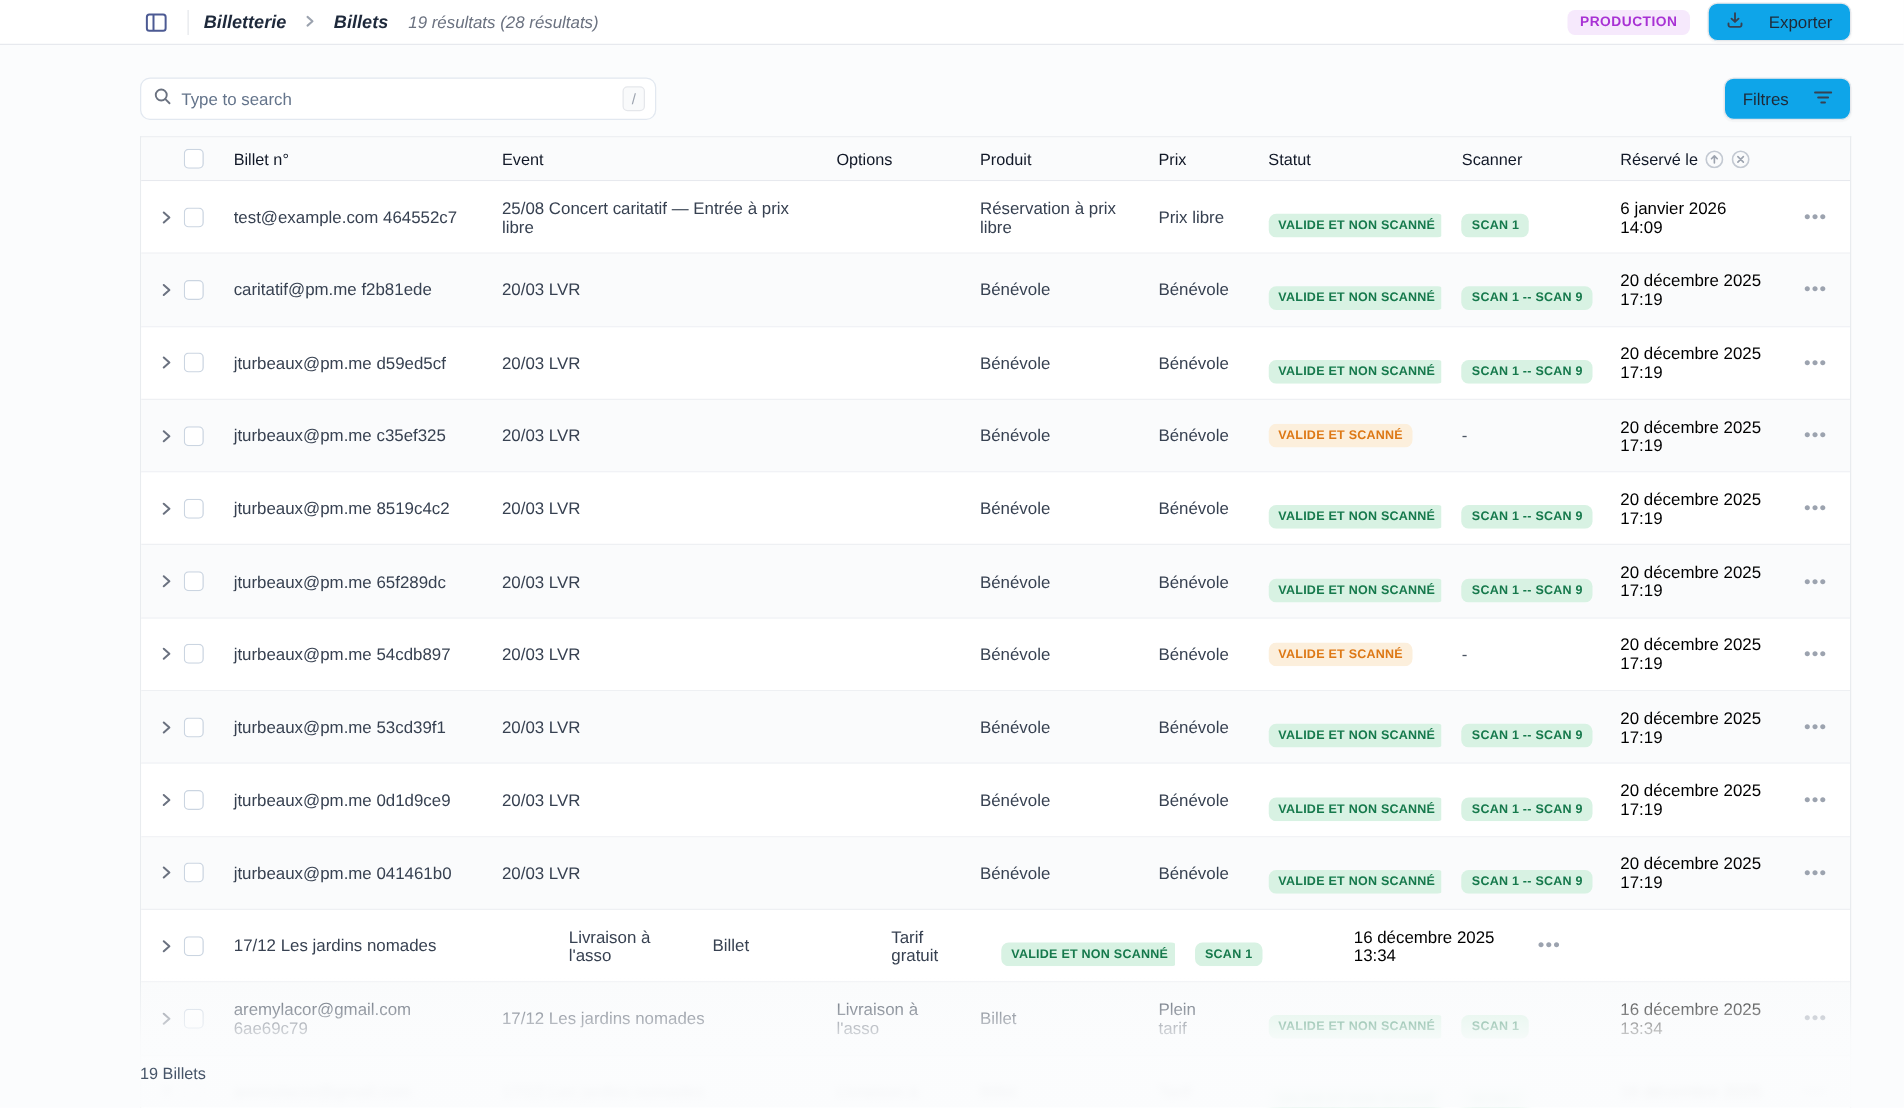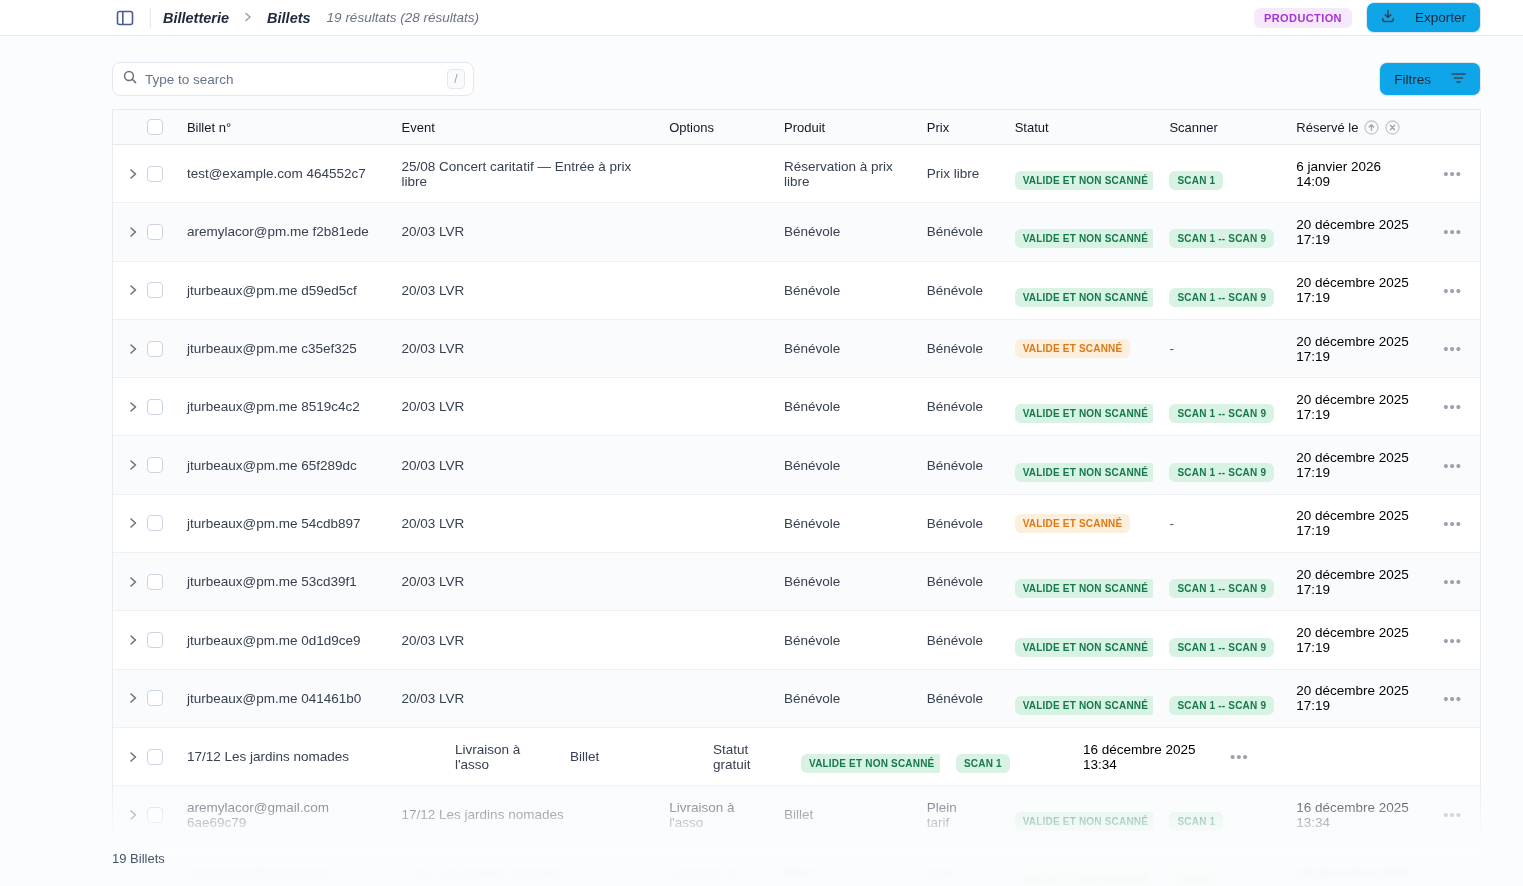--- a/index.html
+++ b/index.html
@@ -20,21 +20,21 @@
   .topbar-right { display:flex; align-items:center; gap:14px; }
   .env-badge { background:#f6e9fc; color:#a832d4; font-size:11px; font-weight:700;
     letter-spacing:.4px; padding:4px 10px; border-radius:6px; }
   .btn { display:inline-flex; align-items:center; gap:20px; background:#0ea5e9;
     border:1px solid #e5e7eb; border-radius:8px; padding:6px 14px; font-size:13.5px;
     color:#1f2937; cursor:pointer; box-shadow:0 1px 1px rgba(16,24,40,.03); }
 
   
   .content { margin-left:112px; width:1369px; position:relative; }
   .toolbar { margin-top:26px; display:flex; align-items:center; justify-content:space-between; }
-  .searchbox { width:362px; height:34px; background:#fff; border:1px solid #e2e8f0;
+  .searchbox { width:413px; height:34px; background:#fff; border:1px solid #e2e8f0;
     border-radius:8px; display:flex; align-items:center; padding:0 8px 0 10px; gap:8px; }
   .searchbox input { flex:1; border:none; outline:none; font-size:13.5px; color:#334155;
     font-family:"Liberation Sans", sans-serif; background:transparent; }
   .searchbox input::placeholder { color:#64748b; }
   .kbd { min-width:18px; height:20px; border:1px solid #e5e7eb; background:#f9fafb;
     border-radius:4px; color:#9ca3af; font-size:12px; display:flex; align-items:center;
     justify-content:center; padding:0 4px; }
   .filters-btn { height:34px; }
 
   
@@ -202,21 +202,21 @@
     <div class="col c-exp">
       <span class="chev">
         <svg width="12" height="12" viewBox="0 0 12 12" fill="none">
                   <path d="M4 2 L8.5 6 L4 10" stroke="#6b7280" stroke-width="1.6" stroke-linecap="round" stroke-linejoin="round"></path>
                 </svg>
       </span>
     </div>
     <div class="col c-chk">
               <div class="checkbox"></div>
             </div>
-    <div class="col c-billet">aremylacor@pm.me f2b81ede</div>
+    <div class="col c-billet">caritatif@pm.me f2b81ede</div>
     <div class="col c-event">20/03 LVR</div>
     <div class="col c-opts"></div>
     <div class="col c-prod">Bénévole</div>
     <div class="col c-prix">Bénévole</div>
     <div class="col c-stat"><span class="badge green">VALIDE ET NON SCANNÉ</span></div>
     <div class="col c-scan"><span class="badge green">SCAN 1 -- SCAN 9</span></div>
     <div class="col c-date">20 décembre 2025 17:19</div>
     <div class="col c-act">
               <span class="dots">•••</span>
             </div>
@@ -421,21 +421,21 @@
                   <path d="M4 2 L8.5 6 L4 10" stroke="#6b7280" stroke-width="1.6" stroke-linecap="round" stroke-linejoin="round"></path>
                 </svg>
       </span>
     </div>
     <div class="col c-chk">
               <div class="checkbox"></div>
             </div>
     <div class="col c-event">17/12 Les jardins nomades</div>
     <div class="col c-opts">Livraison à l'asso</div>
     <div class="col c-prod">Billet</div>
-    <div class="col c-prix">Statut gratuit</div>
+    <div class="col c-prix">Tarif gratuit</div>
     <div class="col c-stat"><span class="badge green">VALIDE ET NON SCANNÉ</span></div>
     <div class="col c-scan"><span class="badge green">SCAN 1</span></div>
     <div class="col c-date">16 décembre 2025 13:34</div>
     <div class="col c-act">
               <span class="dots">•••</span>
             </div>
   </div>
 
   <div class="trow tbody-row zebra">
     <div class="col c-exp">

